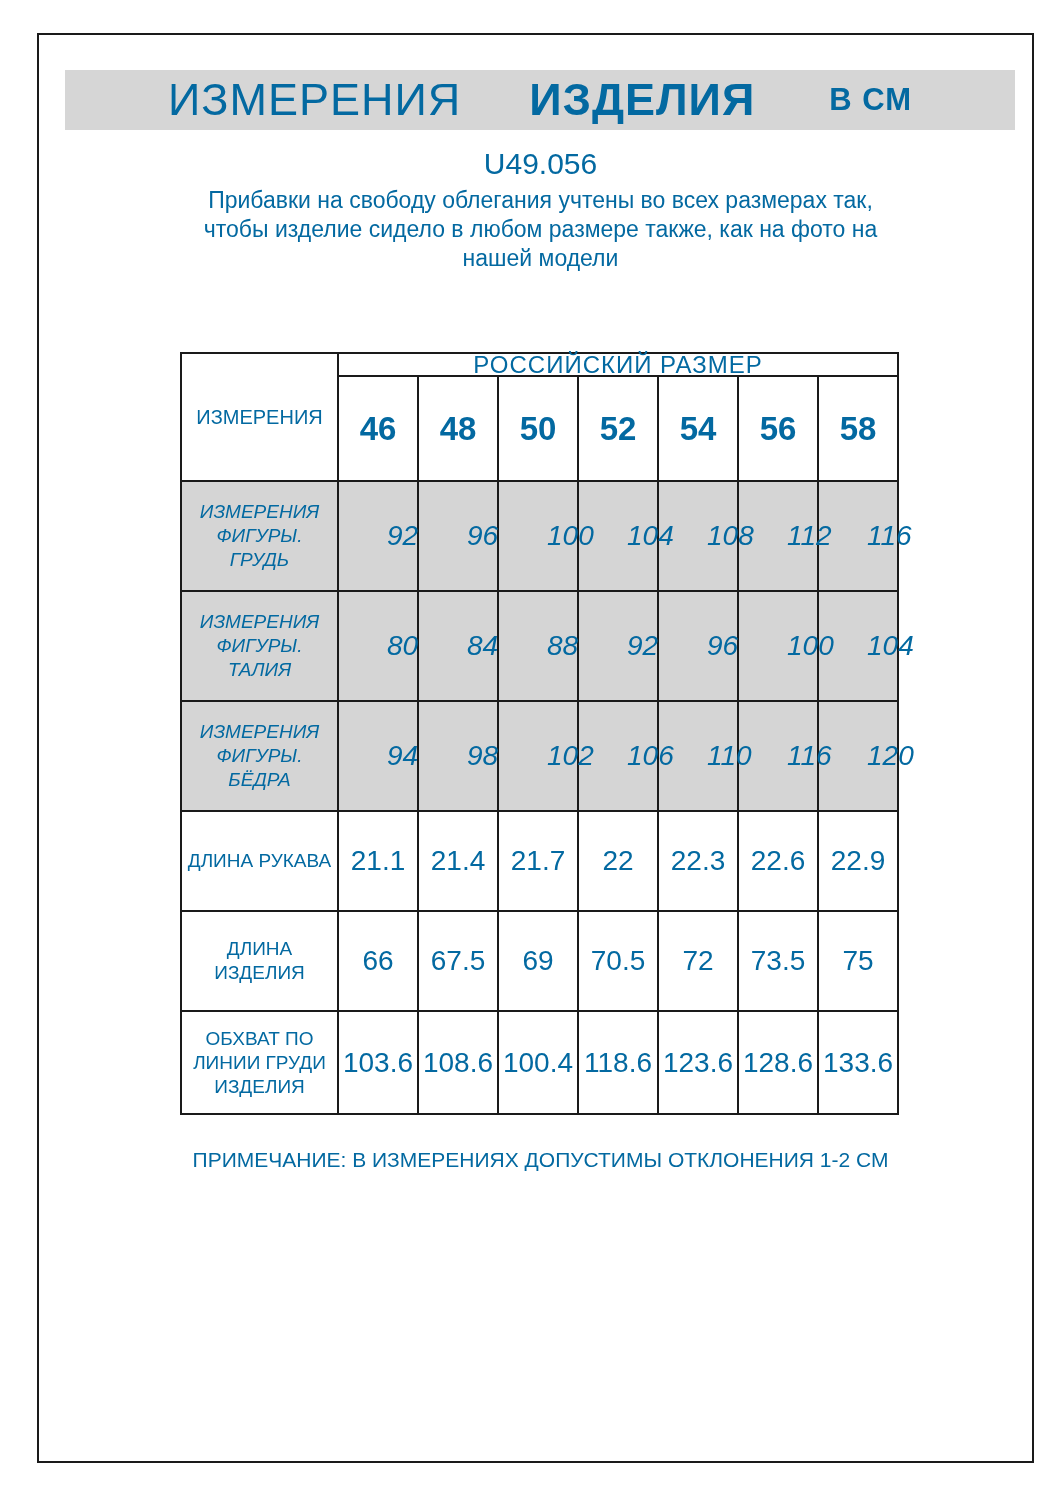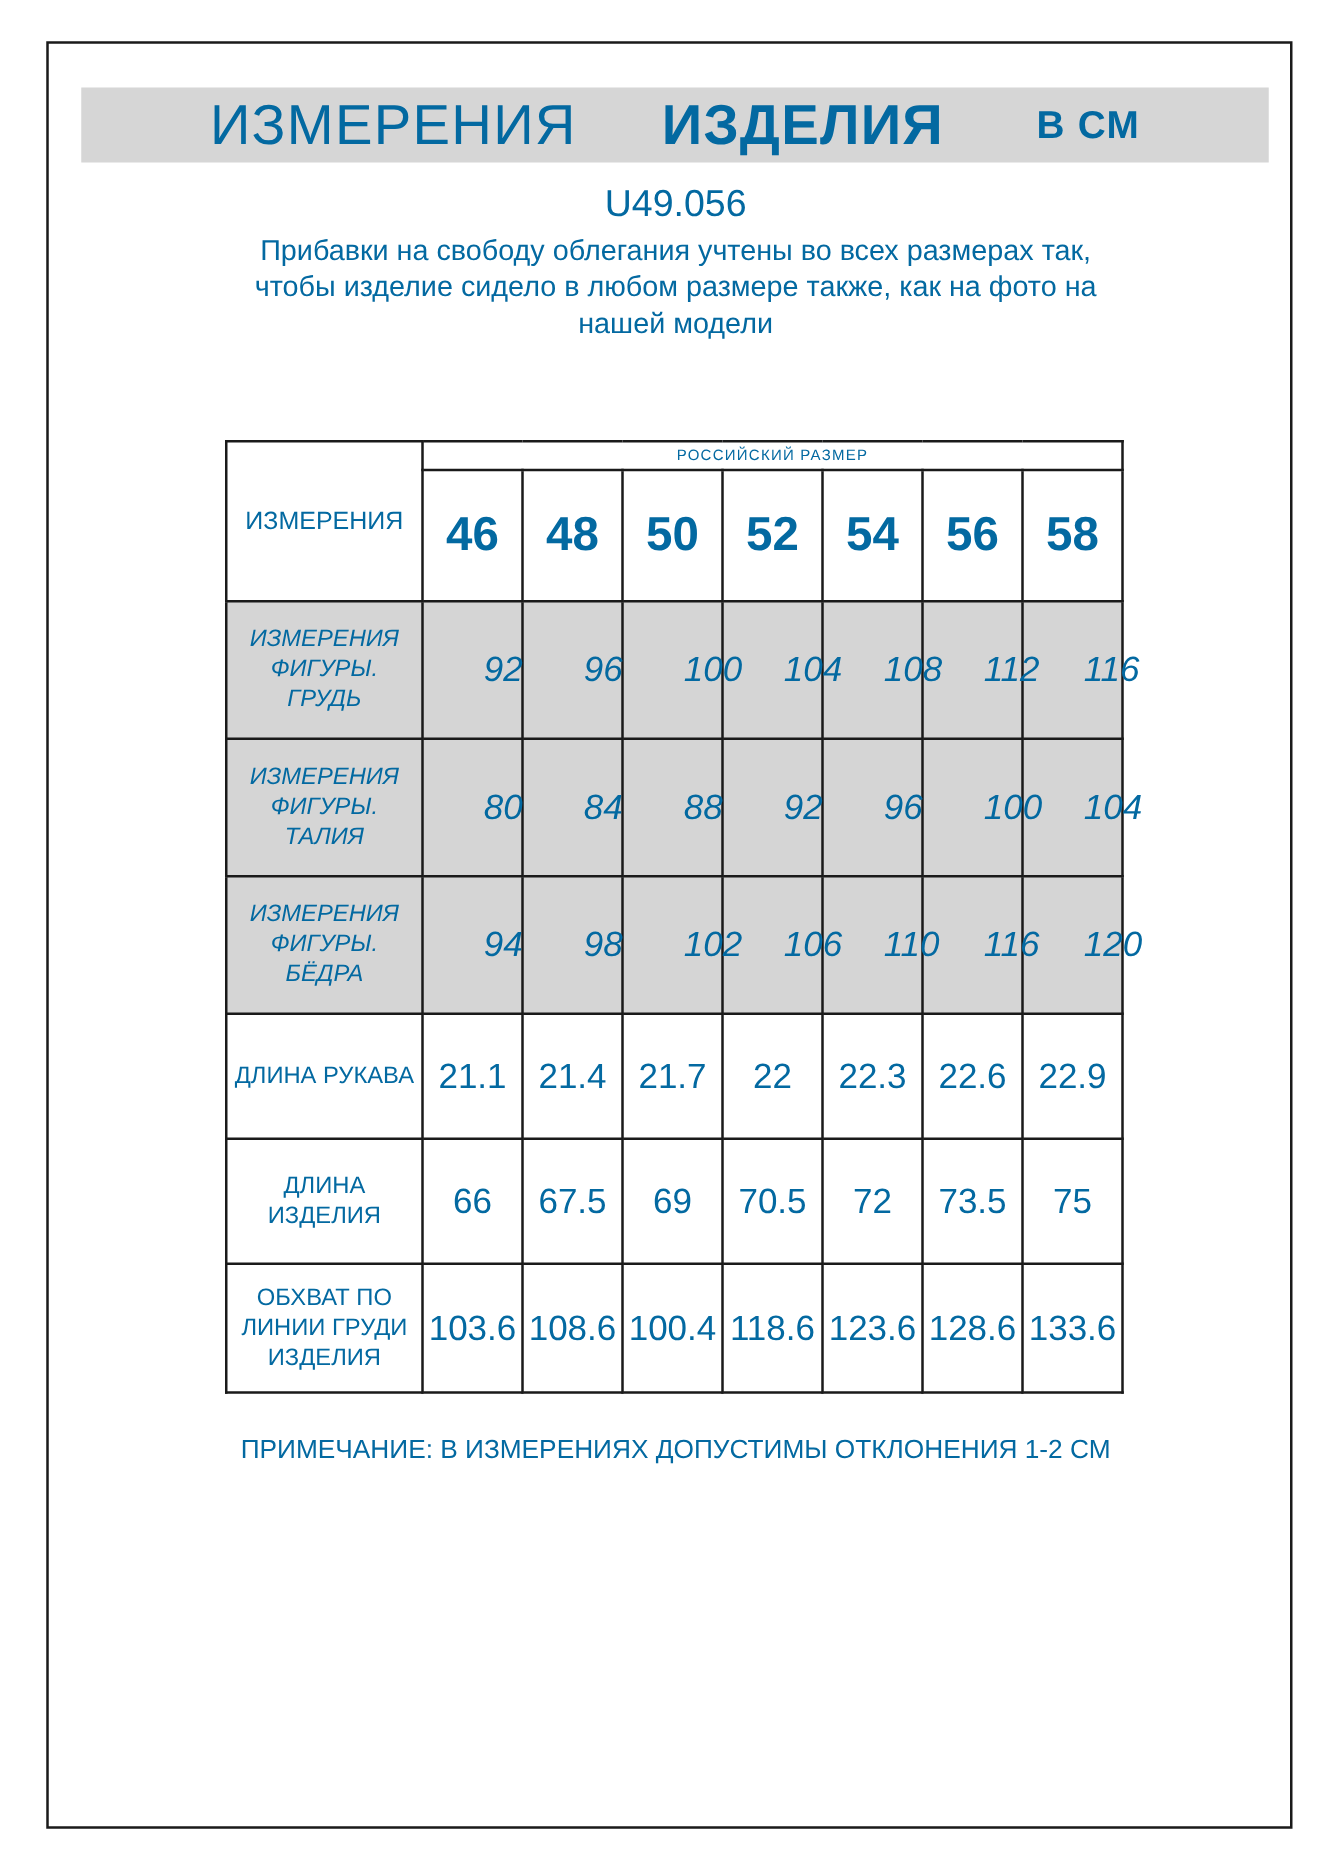--- a/index.html
+++ b/index.html
@@ -37,22 +37,22 @@
     position:absolute;left:170px;top:352px;
     border-collapse:collapse;table-layout:fixed;width:717px;
   }
   table.size-table td{
     box-sizing:border-box;
     border:2px solid #1a1a1a;
     text-align:center;vertical-align:middle;
     padding:0;
   }
   td.corner{font-size:20px;}
-  td.group{font-size:12px;letter-spacing:1px;height:20px;line-height:21px;}
-  tr.sizes-row td{height:105px;font-size:38px;font-weight:bold;}
+  td.group{font-size:24px;letter-spacing:1px;height:20px;line-height:21px;}
+  tr.sizes-row td{height:105px;font-size:33px;font-weight:bold;}
   tr.data-row td{font-size:28px;}
   tr.data-row td.row-label{font-size:19px;line-height:24px;white-space:pre-line;padding:0 4px;}
   tr.row-tall td{height:110px;}
   tr.row-mid td{height:100px;}
   tr.row-last td{height:103px;}
   tr.shaded td{background:#d5d5d5;padding-left:48px;}
   tr.ital td{font-style:italic;}
   .note{
     position:absolute;left:0;top:1148px;width:1061px;
     text-align:center;font-size:21px;font-weight:normal;

